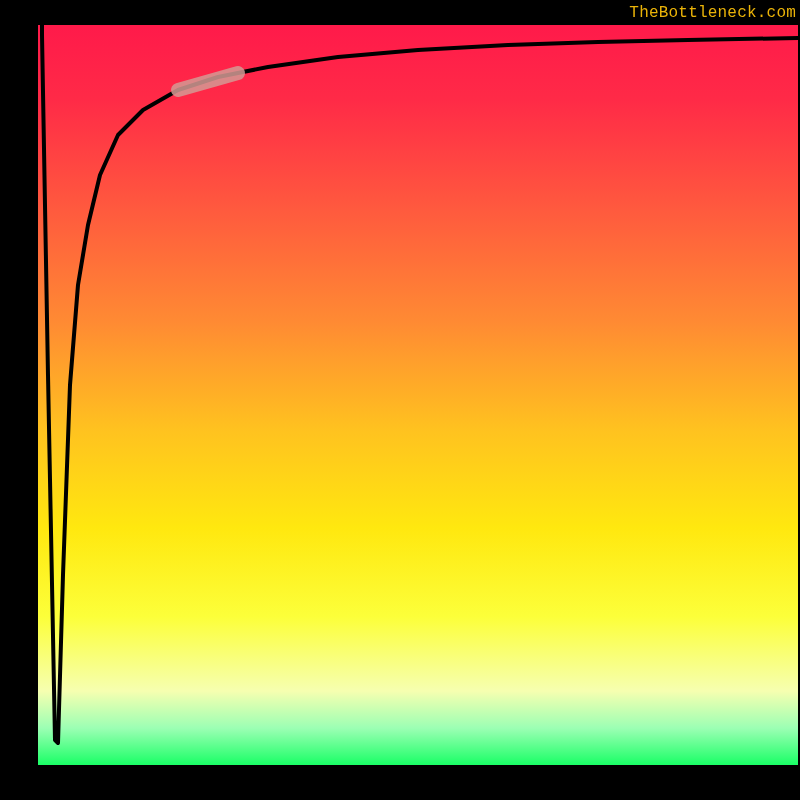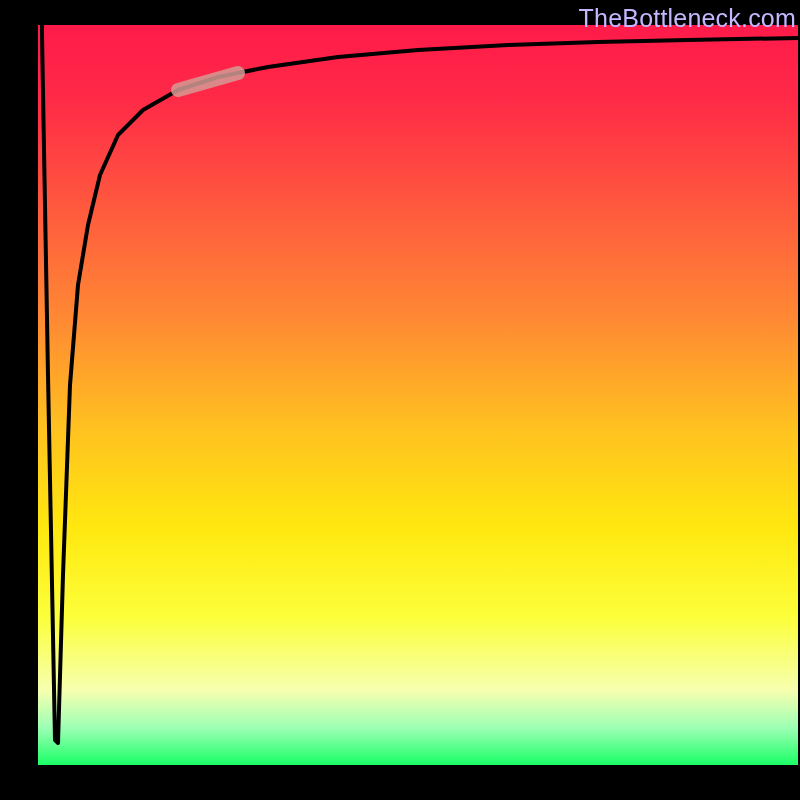--- a/index.html
+++ b/index.html
@@ -39,24 +39,25 @@
       #fcff3a 80%,
       #f6ffb0 90%,
       #9cffb4 95%,
       #1aff66 100%
     );
   }
   .watermark {
     position: absolute;
     top: 4px;
     right: 4px;
-    color: #c4b5fd;
-    font-size: 25px;
+    color: #eab308;
+    font-size: 16px;
     letter-spacing: 0.2px;
     font-weight: 400;
+    font-family: Liberation Mono, monospace;
   }
   svg.curve {
     position: absolute;
     inset: 0;
   }
 </style>
 </head>
 <body>
 
 <div class="stage">

